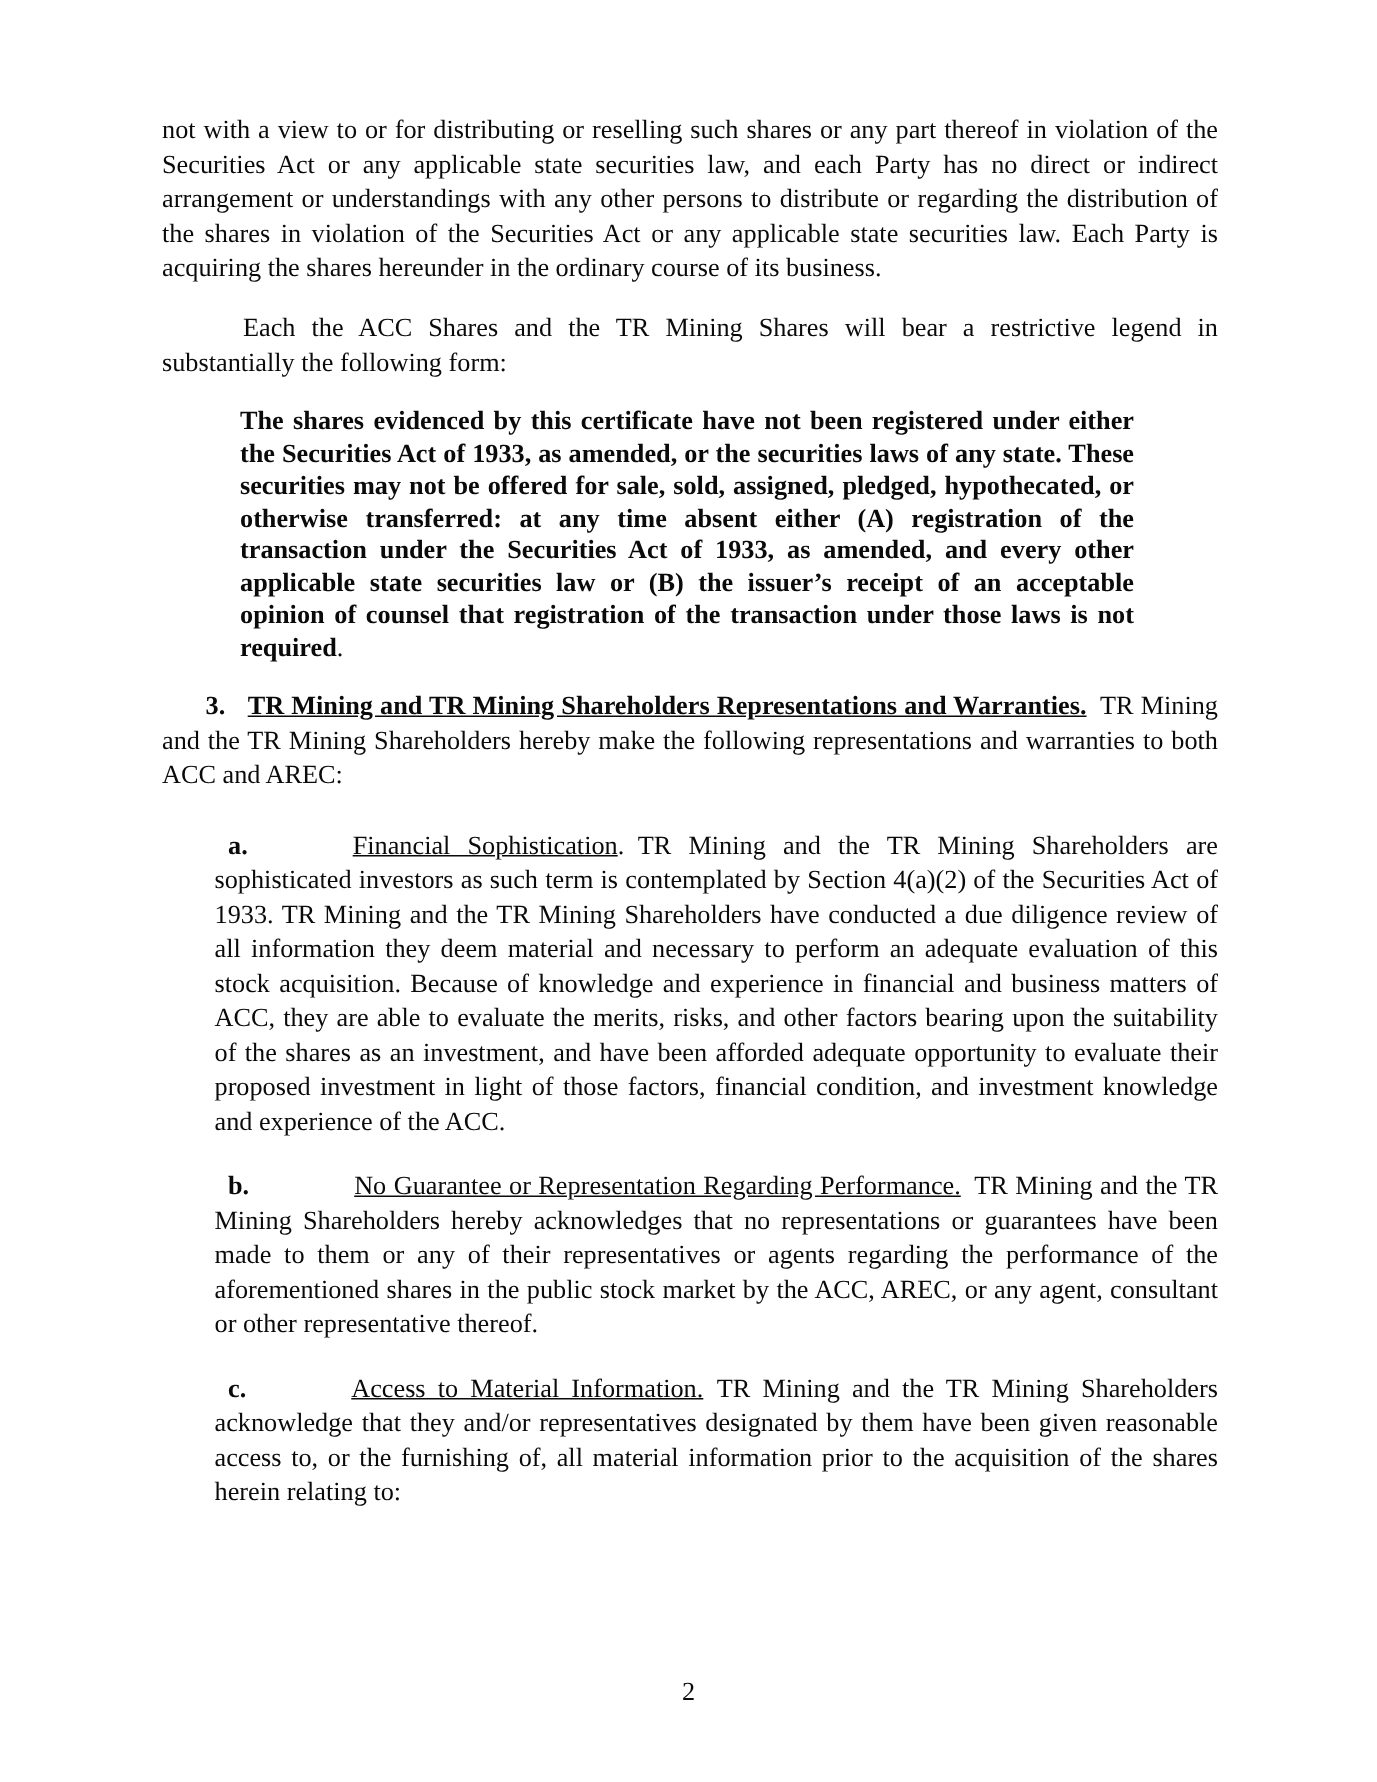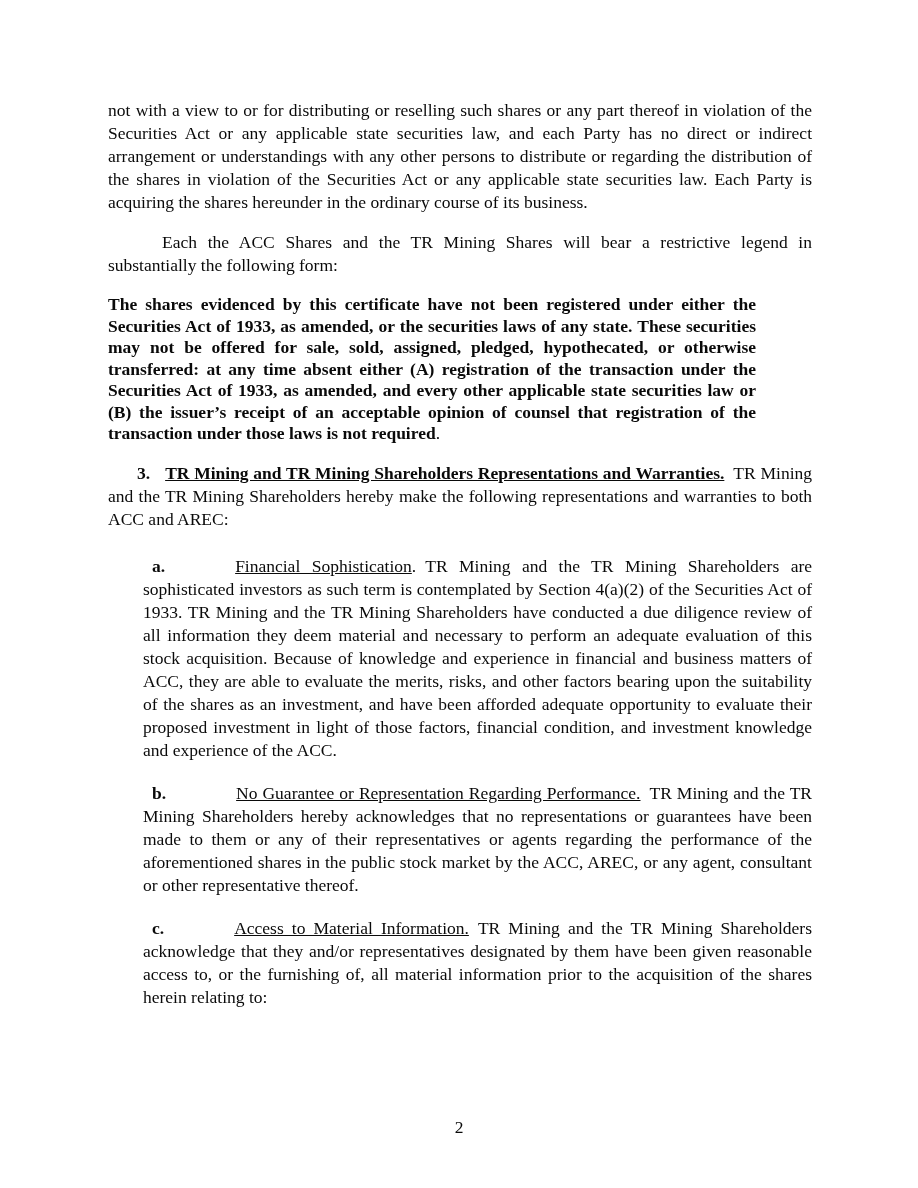--- a/index.html
+++ b/index.html
@@ -6,34 +6,35 @@
     margin: 0;
     padding: 0;
     background: #ffffff;
   }
   .page {
     position: relative;
     width: 918px;
     height: 1188px;
     background: #ffffff;
     box-sizing: border-box;
-    padding: 99px 106px 0 108px;
+    padding: 75px 106px 0 108px;
     font-family: "Liberation Serif", "DejaVu Serif", serif;
     color: #0a0a0a;
     overflow: hidden;
   }
   p {
     margin: 0 0 17px 0;
     font-size: 17.5px;
     line-height: 23px;
     text-align: justify;
   }
   .indent-first { text-indent: 54px; }
   .legend {
     font-weight: bold;
+    margin-left: 52px;
     margin-right: 56px;
     margin-bottom: 17px;
     line-height: 21.5px;
     font-family: Liberation Serif, serif;
   }
   .legend .normal-weight { font-weight: normal; }
   .s3 { text-indent: 29px; margin-bottom: 24px; }
   .sub { margin-left: 35px; text-indent: 9px; margin-bottom: 20px; }
   .sub-c { margin-bottom: 24px; }
   .bold { font-weight: bold; }

